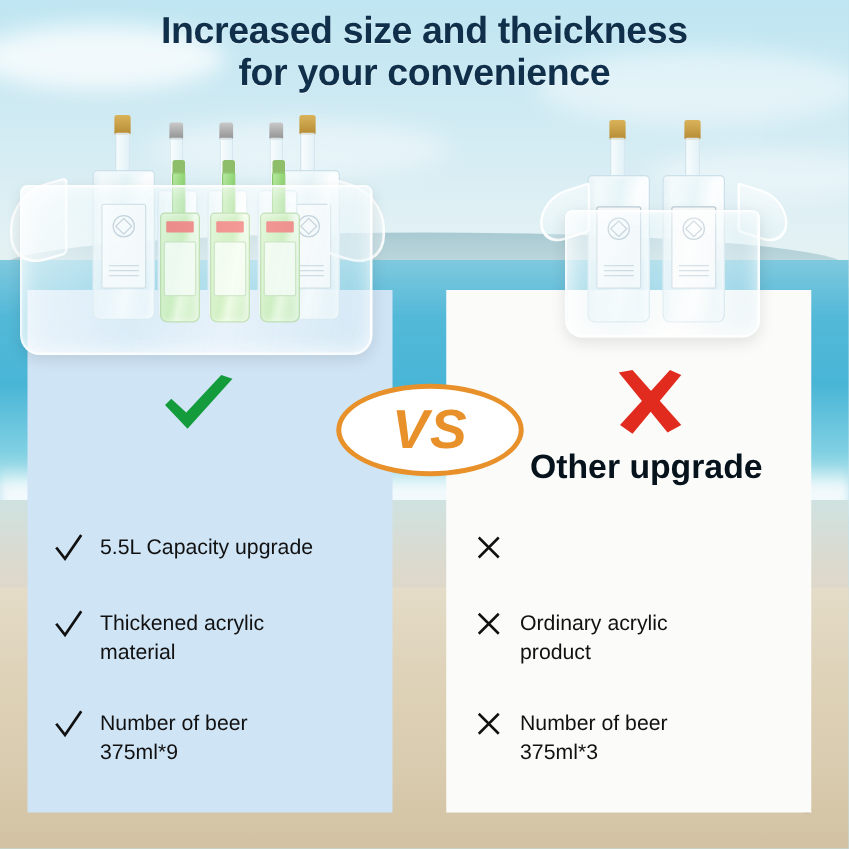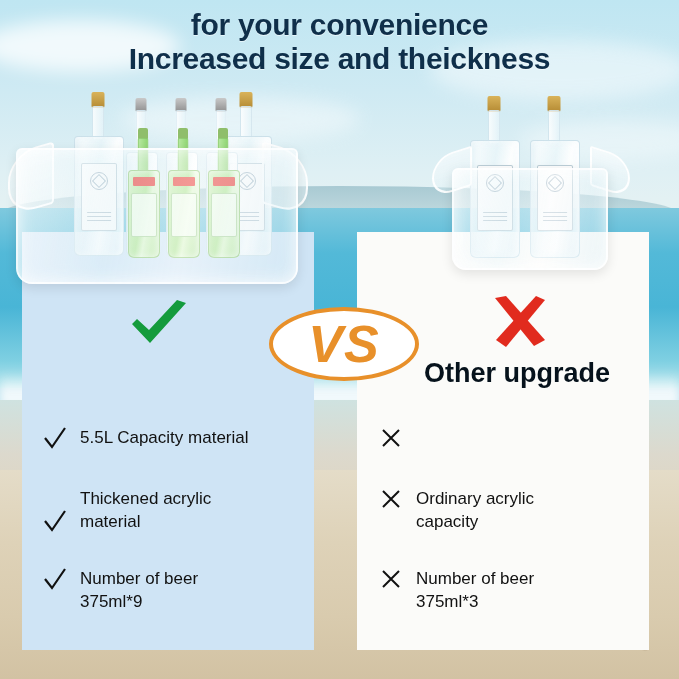--- a/index.html
+++ b/index.html
@@ -144,40 +144,40 @@
   .cross-big{position:absolute;left:492px;top:296px;width:56px;height:52px;}
 
   
   .vs{
     position:absolute;left:269px;top:307px;width:142px;height:66px;
     border:4px solid #e8902a;border-radius:50%;
     background:#ffffff;
     display:flex;align-items:center;justify-content:center;
   }
   .vs span{
-    color:#e8902a;font-weight:bold;font-style:italic;font-size:52px;letter-spacing:1px;
+    color:#e8902a;font-weight:bold;font-style:italic;font-size:44px;letter-spacing:1px;
   }
 
   
   .sub-title{
     position:absolute;font-weight:bold;font-size:27px;color:#06121c;
   }
   .sub-left{left:74px;top:358px;}
   .sub-right{left:424px;top:358px;}
 
   
   .feat{
     position:absolute;display:flex;align-items:flex-start;gap:14px;
     font-size:17px;color:#111;line-height:23px;
   }
   .feat .mk{width:22px;height:24px;flex:0 0 22px;}
   .feat .tx{white-space:pre-line;}
 
   .f-l1{left:44px;top:426px;width:250px;}
-  .f-l2{left:44px;top:487px;width:250px;align-items:flex-end;}
+  .f-l2{left:44px;top:487px;width:250px;}
   .f-l3{left:44px;top:567px;width:250px;}
   .f-r1{left:380px;top:426px;width:250px;}
   .f-r2{left:380px;top:487px;width:250px;}
   .f-r3{left:380px;top:567px;width:250px;}
 </style>
 </head>
 <body>
 
 <div class="stage">
 
@@ -187,22 +187,22 @@
   <div class="bg-cloud" style="left:430px;top:40px;width:260px;height:60px;opacity:.6;"></div>
   <div class="bg-cloud" style="left:520px;top:120px;width:190px;height:40px;opacity:.5;"></div>
   <div class="bg-hill"></div>
   <div class="bg-sea"></div>
   <div class="bg-surf"></div>
   <div class="bg-wet"></div>
   <div class="bg-sand"></div>
   <div class="bg-sand-tex"></div>
 
   <div class="headline">
+    <div>Increased size and theickness</div>
     <div>for your convenience</div>
-    <div>Increased size and theickness</div>
   </div>
 
   <div class="panel left"></div>
 
   <div class="prodimg" style="left:22px;top:84px;width:292px;height:200px;">
 
     <div class="bottle" style="left:52px;top:8px;width:48px;height:162px;">
       <div class="cap gold-cap" style="top:0;"></div>
       <div class="neck clear-neck" style="top:14px;height:32px;"></div>
       <div class="body clear-body" style="top:44px;width:48px;height:118px;">
@@ -284,21 +284,21 @@
     </svg>
   </div>
 
 
   <div class="feat f-l1">
     <span class="mk">
       <svg viewBox="0 0 22 24" width="22" height="24">
           <path d="M1 12 L8 21 L21 2" stroke="#111" stroke-width="2.2" fill="none"></path>
         </svg>
     </span>
-    <span class="tx">5.5L Capacity material</span>
+    <span class="tx">5.5L Capacity upgrade</span>
   </div>
   <div class="feat f-l2">
     <span class="mk">
       <svg viewBox="0 0 22 24" width="22" height="24">
           <path d="M1 12 L8 21 L21 2" stroke="#111" stroke-width="2.2" fill="none"></path>
         </svg>
     </span>
     <span class="tx">Thickened acrylic
 material</span>
   </div>
@@ -365,21 +365,21 @@
         </svg>
     </span>
   </div>
   <div class="feat f-r2">
     <span class="mk">
       <svg viewBox="0 0 22 24" width="22" height="24">
           <path d="M3 4 L19 20 M19 4 L3 20" stroke="#111" stroke-width="2" fill="none"></path>
         </svg>
     </span>
     <span class="tx">Ordinary acrylic
-capacity</span>
+product</span>
   </div>
   <div class="feat f-r3">
     <span class="mk">
       <svg viewBox="0 0 22 24" width="22" height="24">
           <path d="M3 4 L19 20 M19 4 L3 20" stroke="#111" stroke-width="2" fill="none"></path>
         </svg>
     </span>
     <span class="tx">Number of beer
 375ml*3</span>
   </div>

